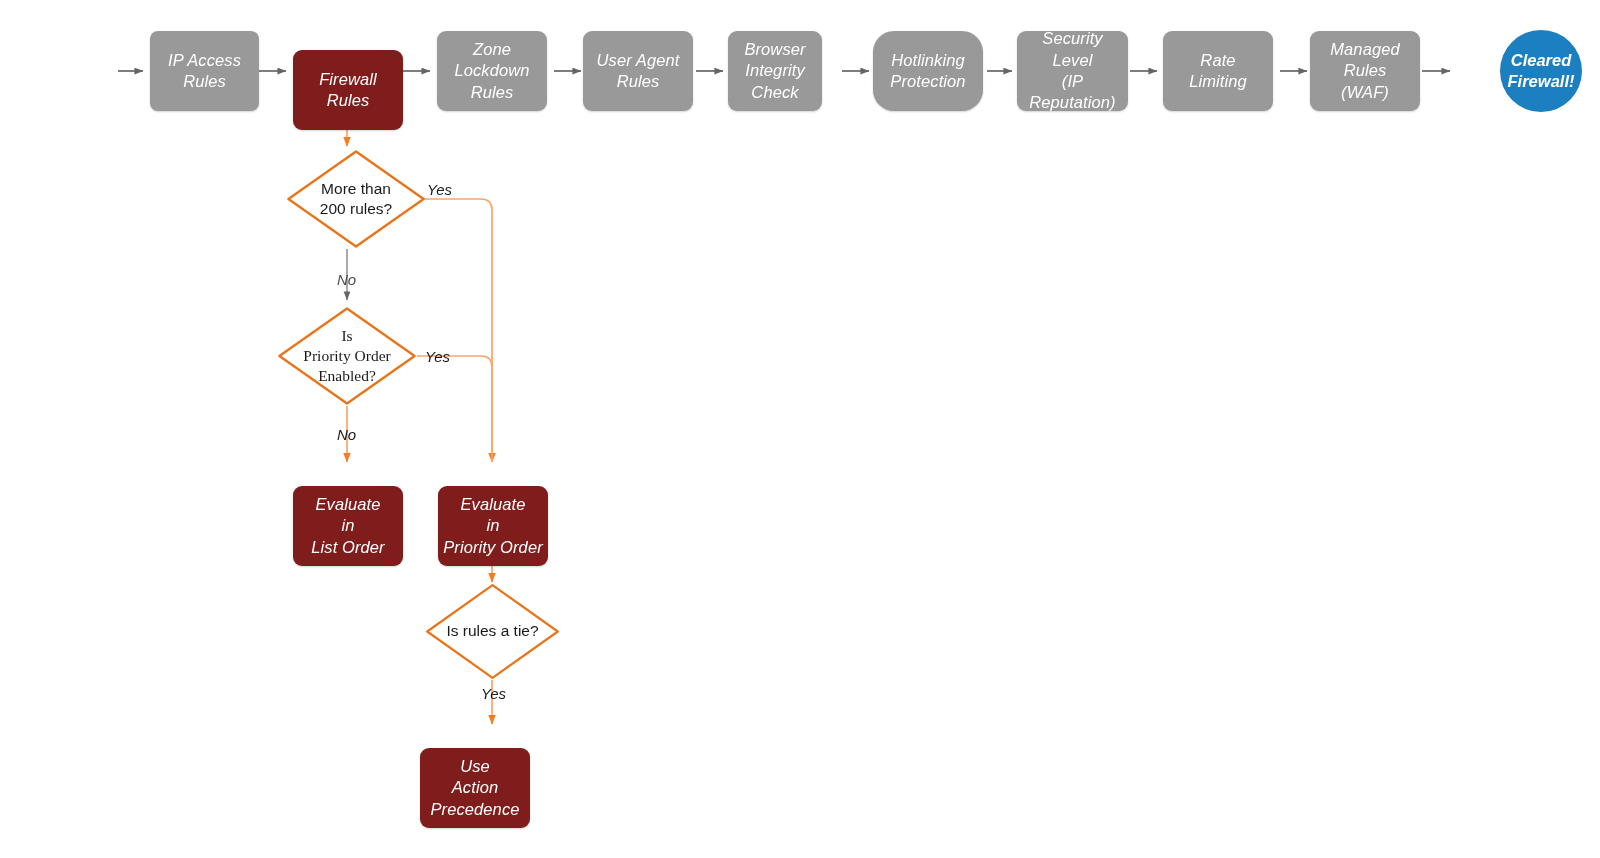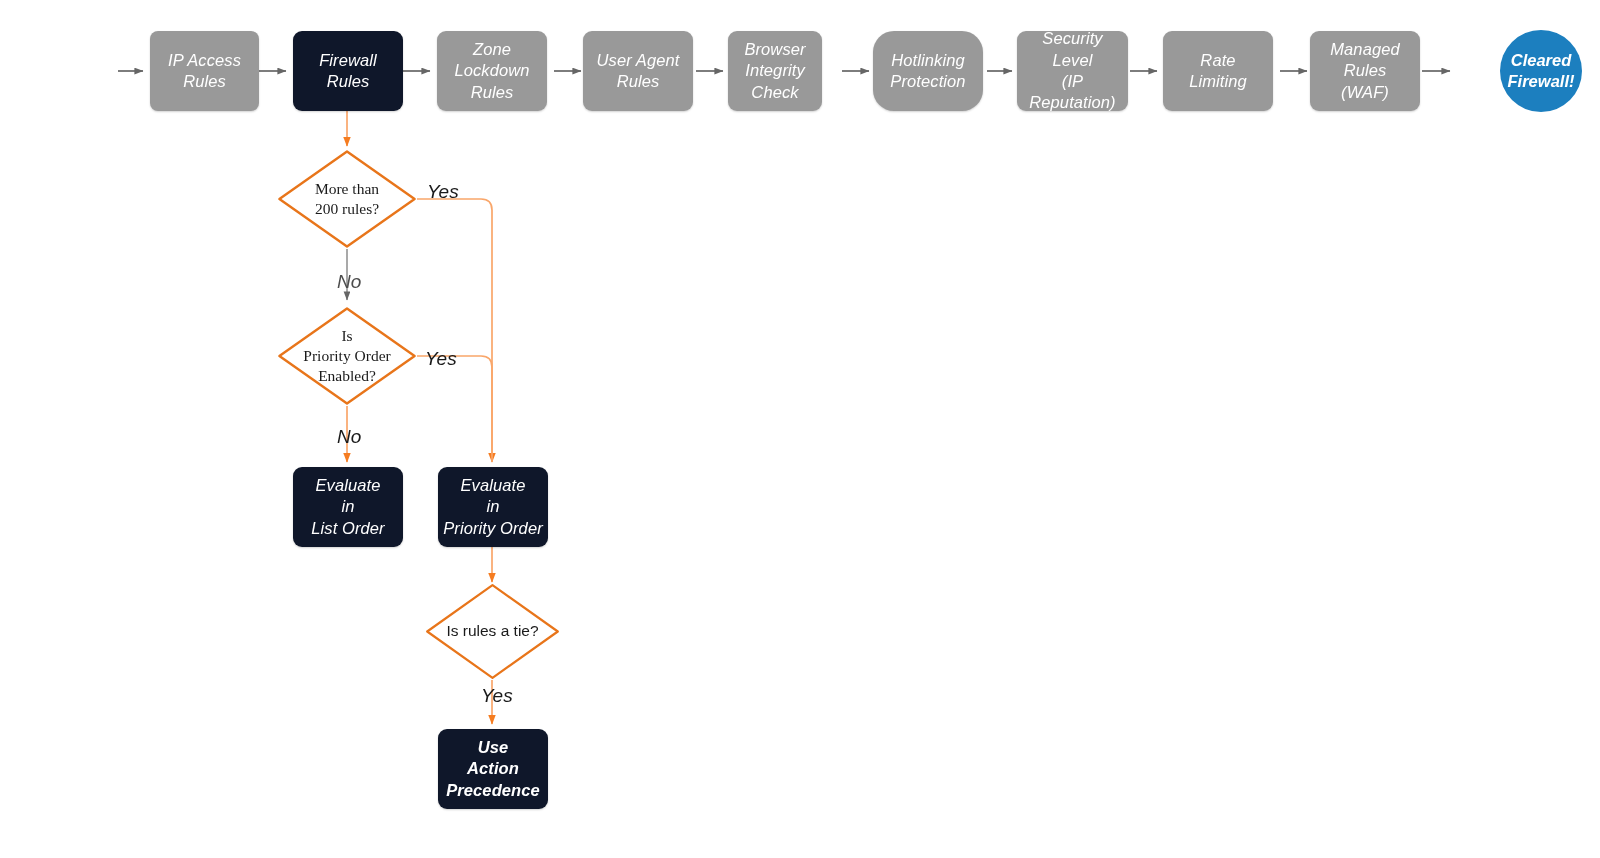--- a/index.html
+++ b/index.html
@@ -49,22 +49,23 @@
     font-style: italic;
     color: #ffffff;
     line-height: 1.29;
     letter-spacing: 0.1px;
   }
   .proc-gray {
     background: #999999;
     box-shadow: 0 1px 2px rgba(0,0,0,0.18);
   }
   .proc-orange {
-    background: #0f172a;
+    background: #7f1d1d;
     box-shadow: 0 1px 2px rgba(0,0,0,0.18);
+    margin-top: 19px;
   }
 
   
   .terminator {
     border-radius: 50%;
   }
   .terminator .label {
     font-size: 16.5px;
     font-style: italic;
     font-weight: bold;
@@ -99,21 +100,21 @@
     position: relative;
     z-index: 1;
     font-size: 15.5px;
     color: #1a1a1a;
     line-height: 1.3;
   }
 
   
   .edge-label {
     position: absolute;
-    font-size: 19px;
+    font-size: 15px;
     font-style: italic;
     line-height: 1;
     z-index: 3;
     white-space: nowrap;
     background: transparent;
   }
   .lbl-gray { color: #4d4d4d; }
   .lbl-dark { color: #1a1a1a; }
 </style>
 </head>
@@ -210,21 +211,21 @@
     <span class="label">Managed
 Rules
 (WAF)</span>
   </div>
 
   <div class="node terminator term-end" style="left:1456px; top:30px; width:82px; height:82px;margin-left:44px;">
     <span class="label">Cleared
 Firewall!</span>
   </div>
 
-  <div class="node diamond" style="left:277px; top:149px; width:140px; height:100px;font-family:Liberation Serif, serif;">
+  <div class="node diamond" style="left:286px; top:149px; width:140px; height:100px;">
     <svg class="dshape" viewBox="0 0 140 100" preserveAspectRatio="none">
       <polygon points="70,2.4 137.6,50 70,97.6 2.4,50" fill="#ffffff" stroke="#E8751A" stroke-width="2.4" stroke-linejoin="round"></polygon>
     </svg>
     <span class="label">More than
 200 rules?</span>
   </div>
 
   <div class="node diamond" style="left:277px; top:306px; width:140px; height:100px;font-family:Liberation Serif, serif;">
     <svg class="dshape" viewBox="0 0 140 100" preserveAspectRatio="none">
       <polygon points="70,2.4 137.6,50 70,97.6 2.4,50" fill="#ffffff" stroke="#E8751A" stroke-width="2.4" stroke-linejoin="round"></polygon>
@@ -246,21 +247,21 @@
 in
 List Order</span>
   </div>
 
   <div class="node proc proc-orange" style="left:438px; top:467px; width:110px; height:80px;">
     <span class="label">Evaluate
 in
 Priority Order</span>
   </div>
 
-  <div class="node proc proc-orange" style="left:438px; top:729px; width:110px; height:80px;font-weight:bold;">
+  <div class="node proc proc-orange" style="left:420px; top:729px; width:110px; height:80px;">
     <span class="label">Use
 Action
 Precedence</span>
   </div>
 
   <span class="edge-label lbl-dark" style="left:427px; top:182px;">Yes</span>
 
   <span class="edge-label lbl-gray" style="left:337px; top:272px;">No</span>
 
   <span class="edge-label lbl-dark" style="left:425px; top:349px;">Yes</span>

